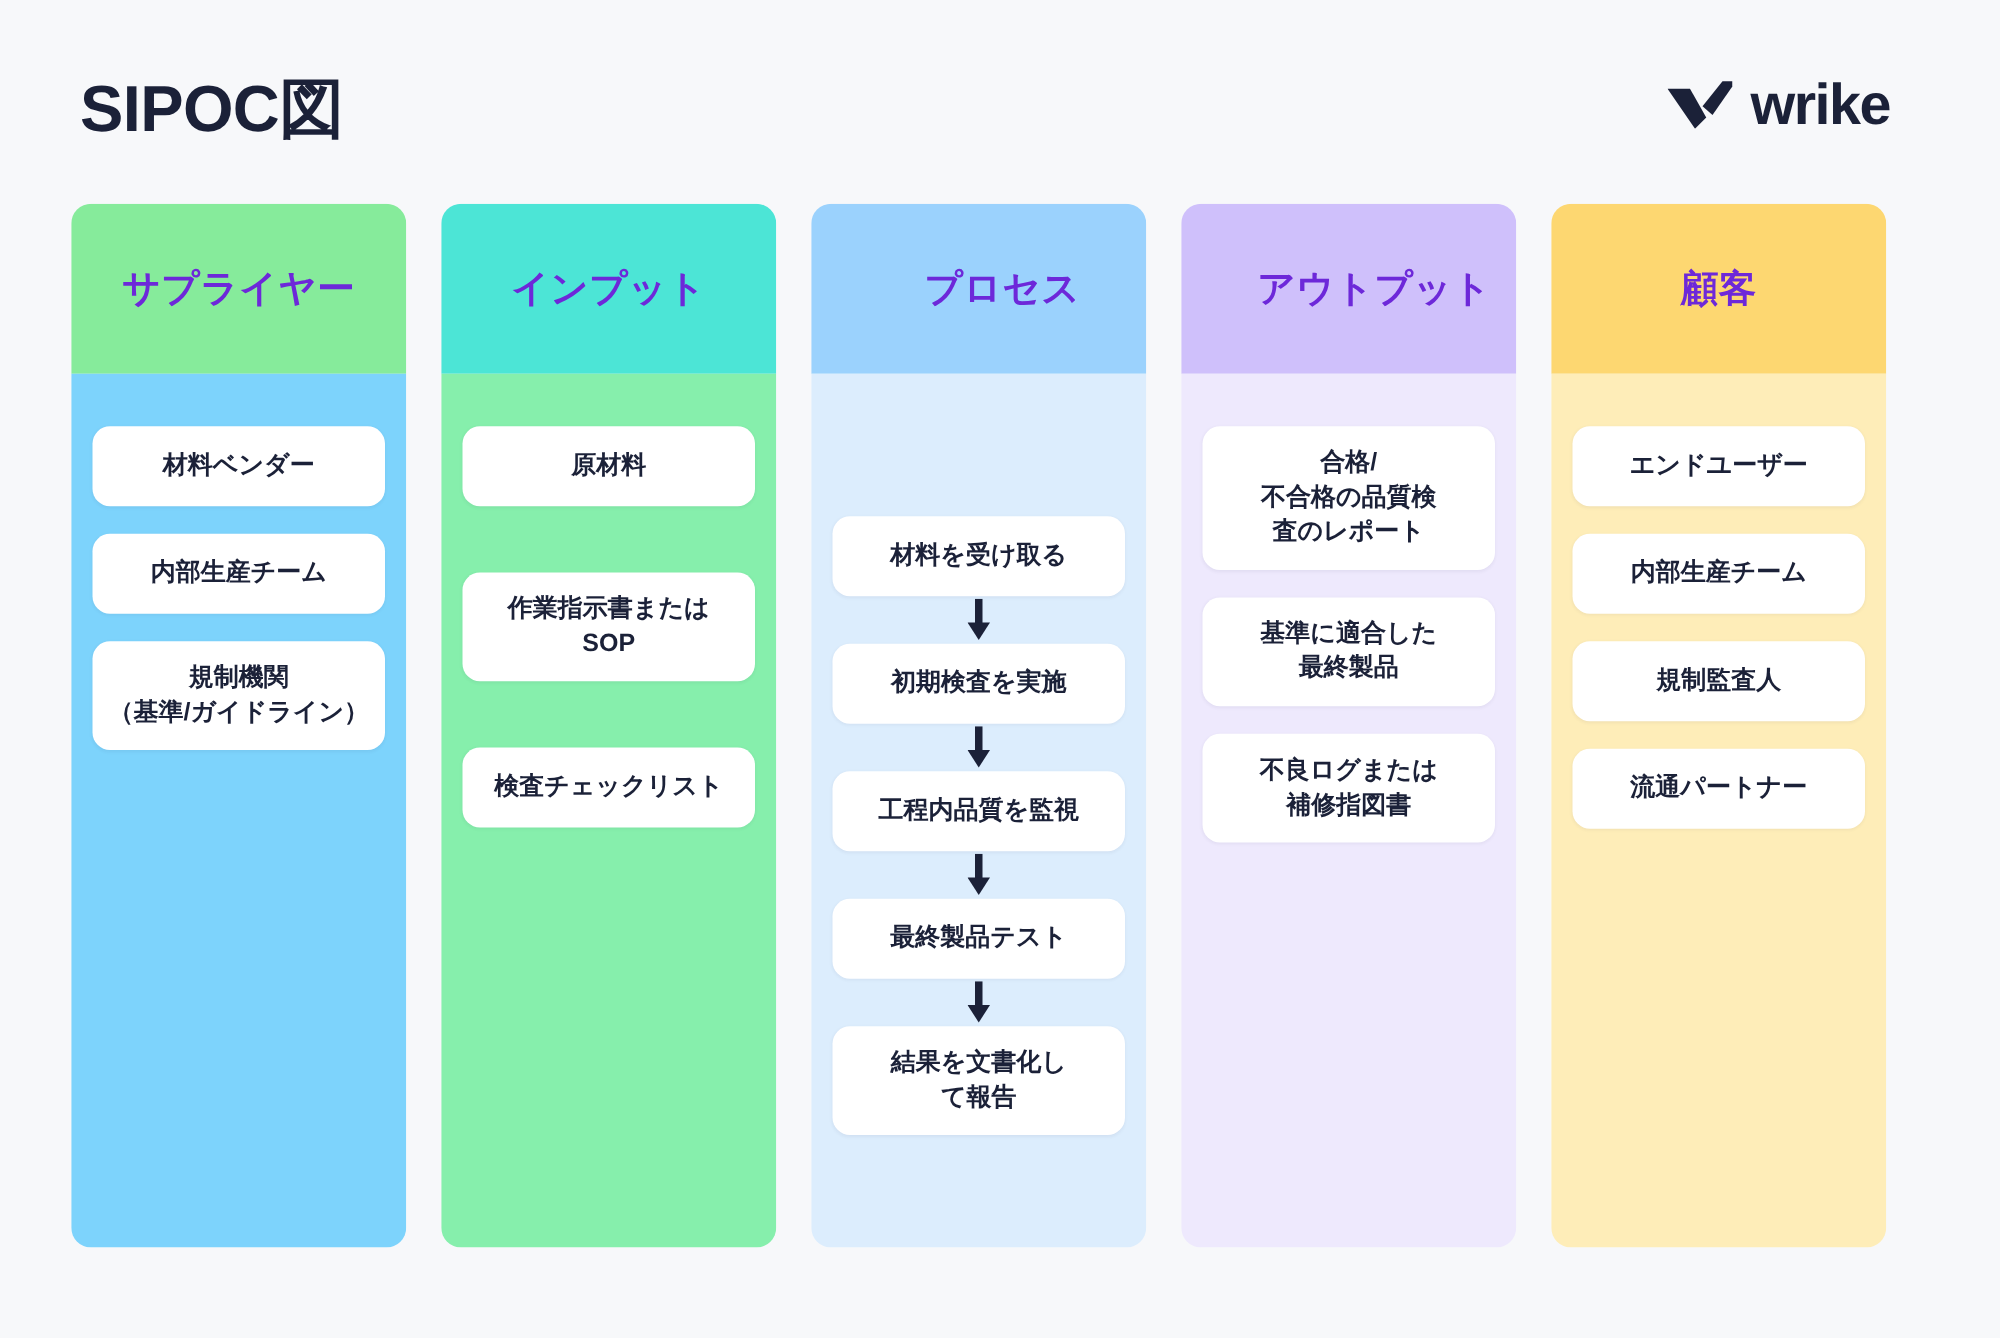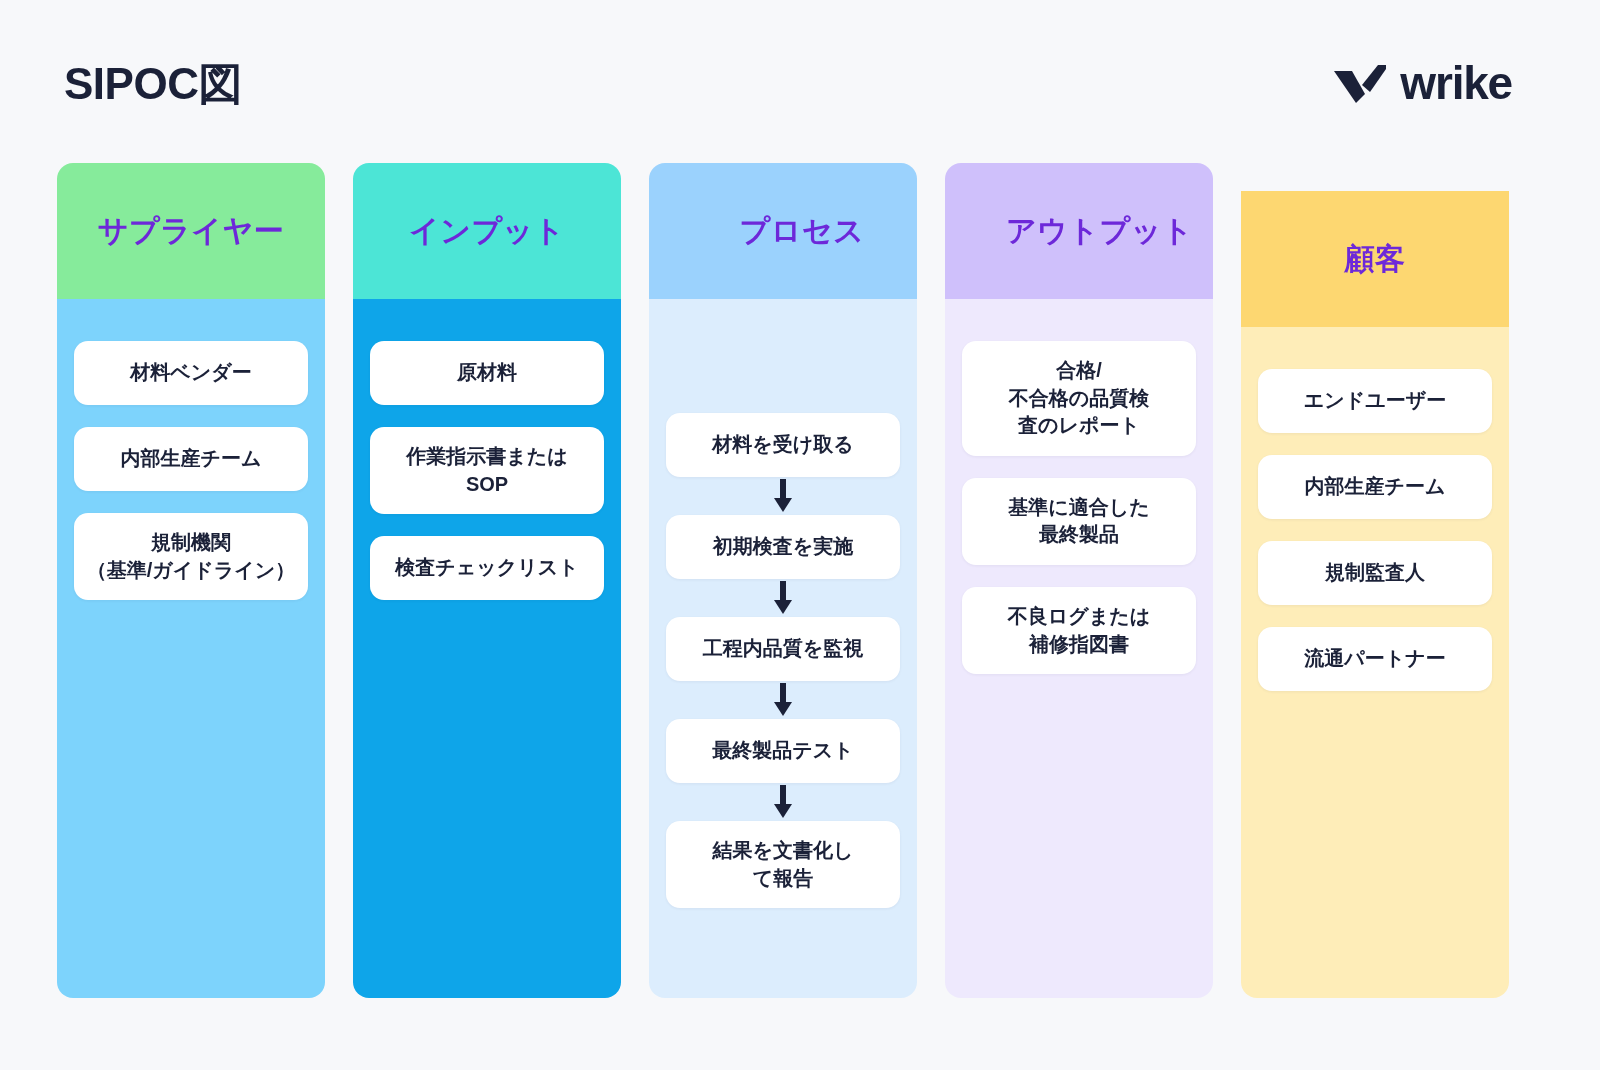--- a/index.html
+++ b/index.html
@@ -29,21 +29,21 @@
     left: 0;
     top: 0;
     width: 1600px;
     height: 163px;
   }
 
   .page-title {
     position: absolute;
     left: 64px;
     top: 60px;
-    font-size: 44px;
+    font-size: 52px;
     font-weight: 700;
     letter-spacing: -0.5px;
     line-height: 1.1;
     color: #1b2138;
     white-space: nowrap;
   }
 
   .brand {
     position: absolute;
     right: 88px;
@@ -157,21 +157,21 @@
       <div class="column">
         <div class="col-header" style="background: rgb(134, 235, 155);">サプライヤー</div>
         <div class="col-body stack-gap" style="background: #7dd3fc;">
           <div class="card">材料ベンダー</div>
           <div class="card">内部生産チーム</div>
           <div class="card">規制機関<br>（基準/ガイドライン）</div>
         </div>
       </div>
       <div class="column">
         <div class="col-header" style="background: rgb(76, 229, 214);">インプット</div>
-        <div class="col-body stack-gap" style="background: #0ea5e9;">
+        <div class="col-body stack-gap" style="background: #86efac; gap: 31px;">
           <div class="card">原材料</div>
           <div class="card">作業指示書または<br>SOP</div>
           <div class="card">検査チェックリスト</div>
         </div>
       </div>
       <div class="column">
         <div class="col-header" style="background: rgb(155, 210, 253); padding-left: 38px;">プロセス</div>
         <div class="col-body" style="background: rgb(220, 237, 253); justify-content: center;">
           <div class="card">材料を受け取る</div>
           <div class="arrow">
@@ -206,21 +206,21 @@
       </div>
       <div class="column">
         <div class="col-header" style="background: rgb(207, 192, 251); padding-left: 41px;">アウトプット</div>
         <div class="col-body stack-gap" style="background: rgb(238, 233, 253);">
           <div class="card">合格/<br>不合格の品質検<br>査のレポート</div>
           <div class="card">基準に適合した<br>最終製品</div>
           <div class="card">不良ログまたは<br>補修指図書</div>
         </div>
       </div>
       <div class="column">
-        <div class="col-header" style="background: rgb(253, 215, 113); margin-top: 28px;">顧客</div>
+        <div class="col-header" style="background: rgb(253, 215, 113);">顧客</div>
         <div class="col-body stack-gap" style="background: rgb(254, 237, 184);">
           <div class="card">エンドユーザー</div>
           <div class="card">内部生産チーム</div>
           <div class="card">規制監査人</div>
           <div class="card">流通パートナー</div>
         </div>
       </div>
     </div>
 
 </div>

